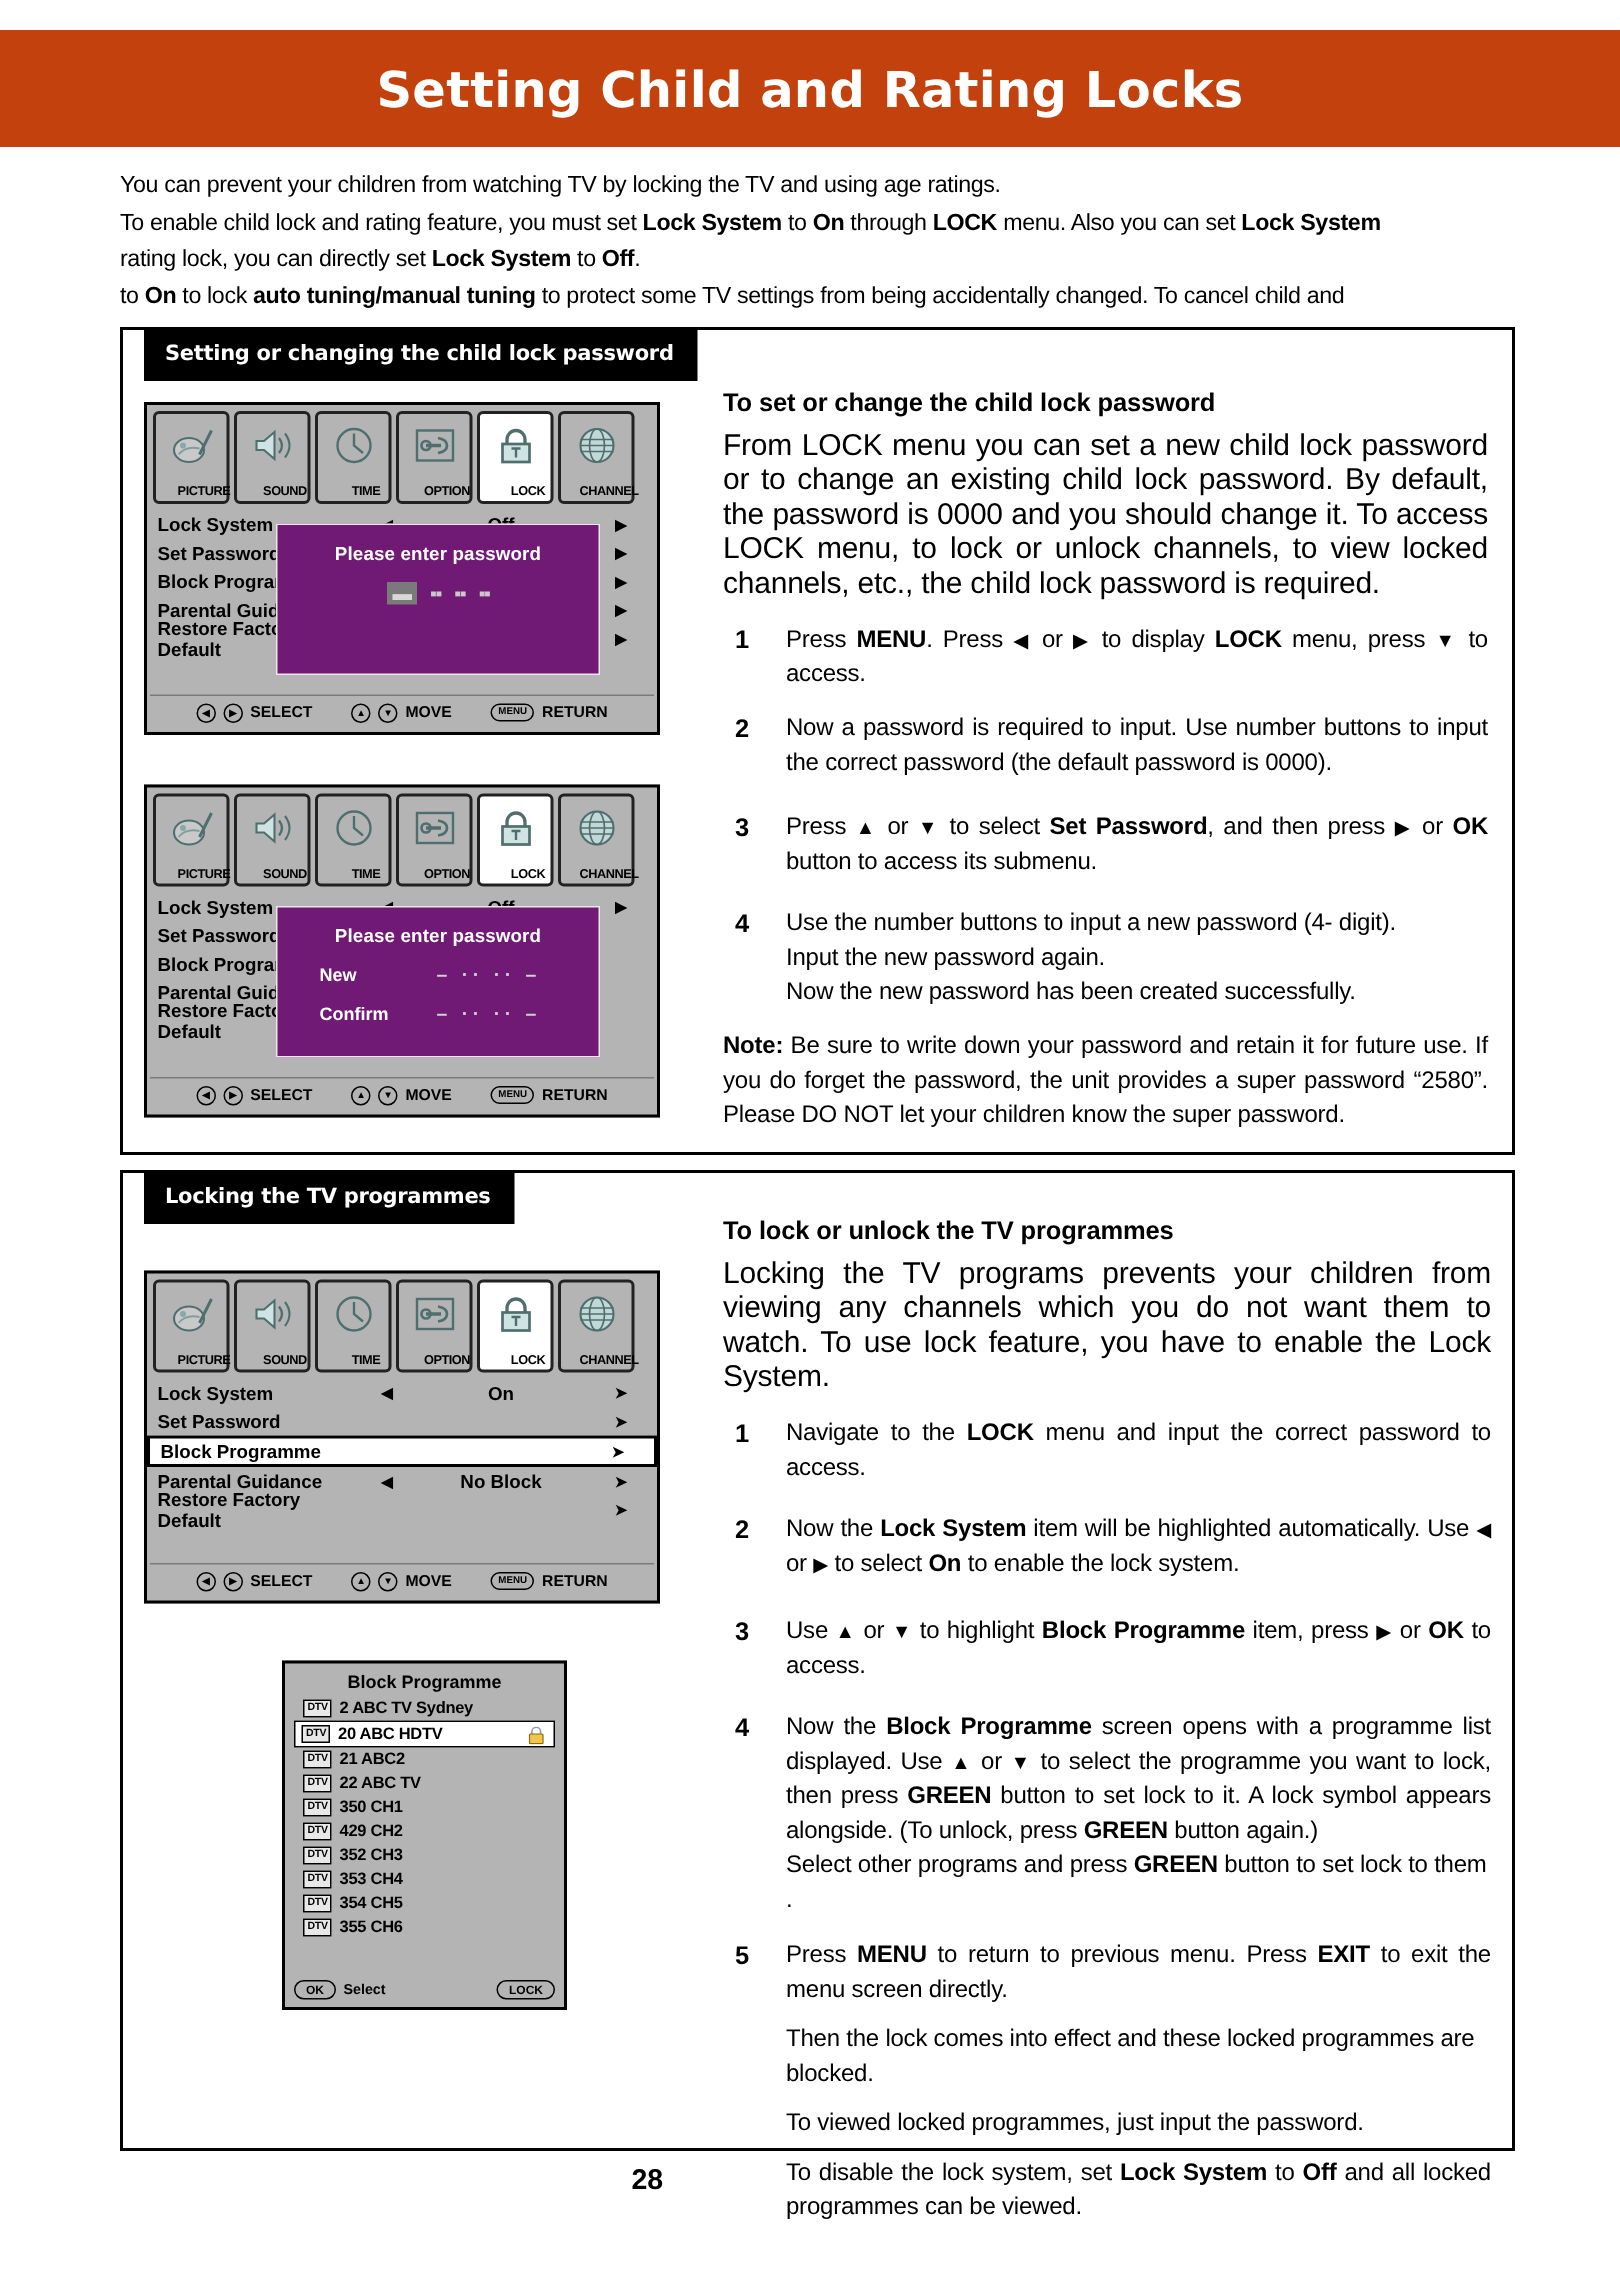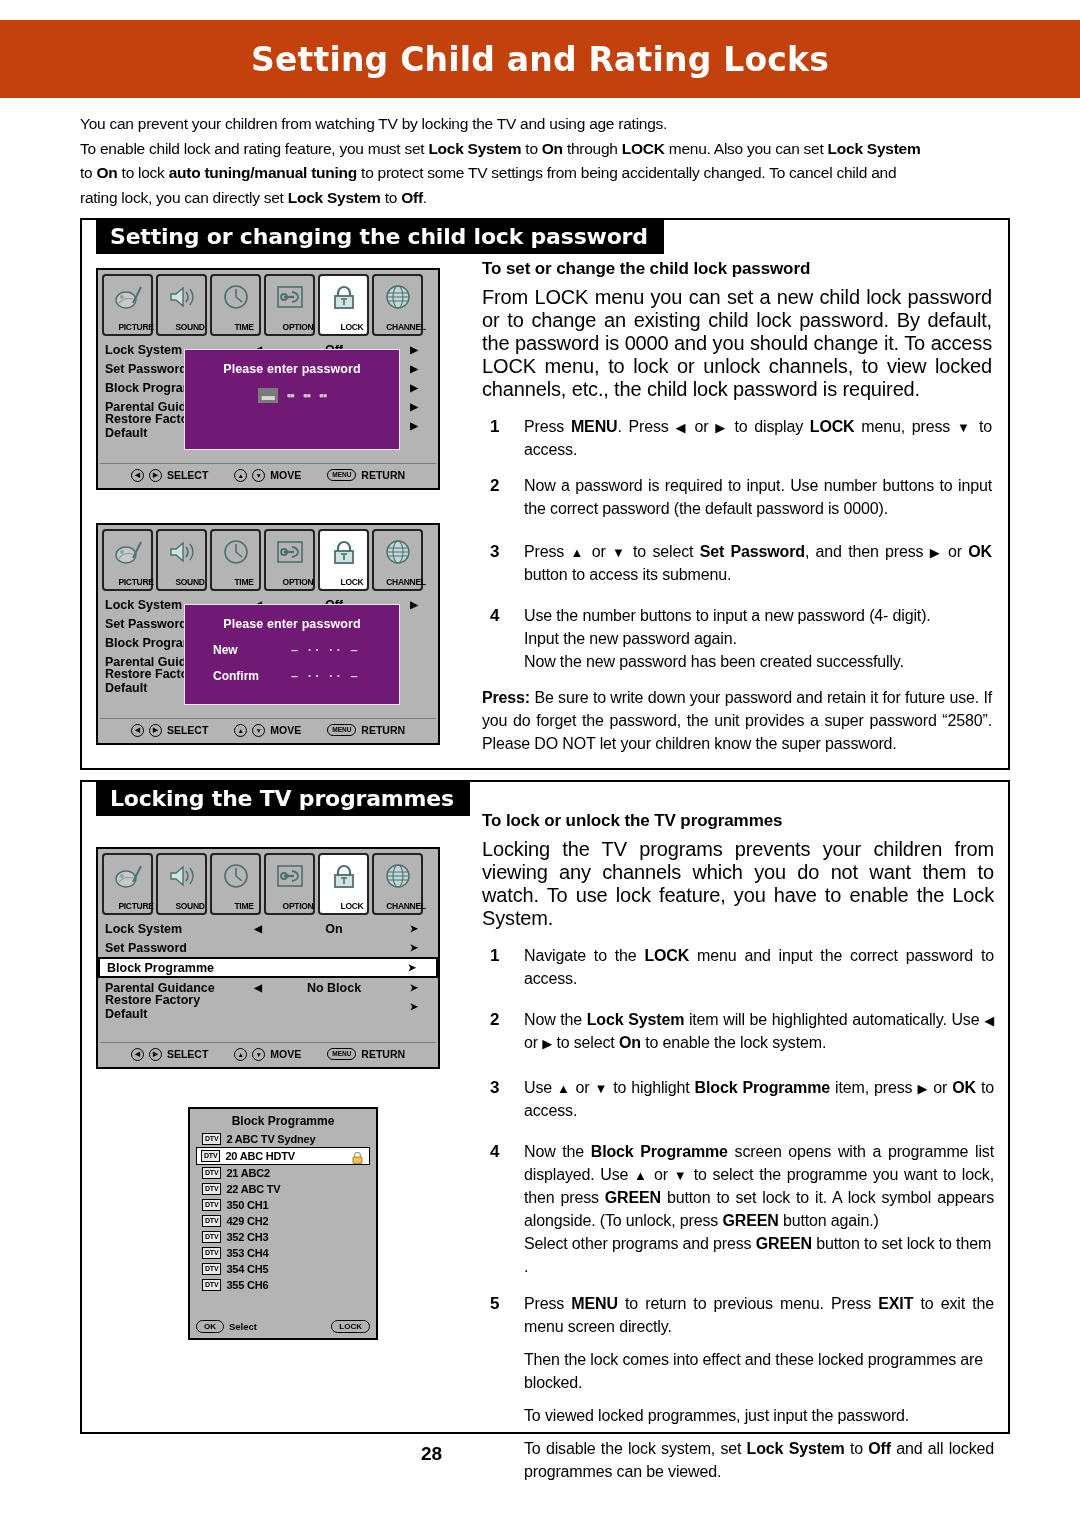--- a/index.html
+++ b/index.html
@@ -31,21 +31,21 @@
   
   .section{
     position:absolute;border:2px solid #000;background:#fff;
   }
   #section-password{left:80px;top:218px;width:926px;height:548px;}
   #section-locking{left:80px;top:780px;width:926px;height:650px;}
 
   .sec-header{
     position:absolute;left:14px;top:-2px;background:#000;color:#fff;
     height:36px;display:flex;align-items:center;padding:0 16px 0 14px;
-    font-size:22px;font-weight:bold;
+    font-size:14px;font-weight:bold;
     font-family:"DejaVu Sans","Liberation Sans",sans-serif;
     letter-spacing:-.2px;white-space:nowrap;
   }
 
   
   .rcol{position:absolute;margin-top:21px;}
   #pw-rcol{left:400px;top:18px;width:510px;}
   #lk-rcol{left:400px;top:8px;width:512px;}
   .rcol h3{
     margin:0 0 7px 0;font-size:17px;font-weight:bold;letter-spacing:-.1px;
@@ -199,24 +199,24 @@
 <div class="title-band">
   <div class="t">Setting Child and Rating Locks</div>
 </div>
 
 <div class="intro">
   <p><span>You can prevent your children from watching TV by locking the TV and using age ratings.</span></p>
   <p>
     <span>To enable child lock and rating feature, you must set </span><b>Lock System</b><span> to </span><b>On</b><span> through </span><b>LOCK</b><span> menu. Also you can set </span><b>Lock System</b>
   </p>
   <p>
-    <span>to </span><b>On</b><span> to lock </span><b>auto tuning/manual tuning</b><span> to protect some TV settings from being accidentally changed.  To cancel child  and</span>
+    <span>rating lock, you can directly set </span><b>Lock System</b><span> to </span><b>Off</b><span>.</span>
   </p>
   <p>
-    <span>rating lock, you can directly set </span><b>Lock System</b><span> to </span><b>Off</b><span>.</span>
+    <span>to </span><b>On</b><span> to lock </span><b>auto tuning/manual tuning</b><span> to protect some TV settings from being accidentally changed.  To cancel child  and</span>
   </p>
 </div>
 
 <div class="section" id="section-password">
 
   <div class="sec-header">Setting or changing the child lock password</div>
 
   <div class="osd" id="osd1">
     <div class="icon-row">
       <div class="mi">
@@ -488,21 +488,21 @@
         <span>Press </span><span class="ar">▲</span><span> or </span><span class="ar">▼</span><span> to select </span><b>Set Password</b><span>, and then press </span><span class="ar">▶</span><span> or </span><b>OK</b><span> button to access its submenu.</span>
       </li>
       <li style="margin-top:18px;">
         <span class="num">4</span>
         <span>Use  the number buttons to input a  new password (4- digit).</span>
         <span class="sub">Input the new password again.</span>
         <span class="sub">Now the new password has been created successfully.</span>
       </li>
     </ul>
     <p class="note">
-      <b>Press:</b><span>  Be sure to write down your password and retain it for future use. If you do forget the password, the unit provides a  super password “2580”. Please DO NOT let your children know the super password.</span>
+      <b>Note:</b><span>  Be sure to write down your password and retain it for future use. If you do forget the password, the unit provides a  super password “2580”. Please DO NOT let your children know the super password.</span>
     </p>
   </div>
 </div>
 
 <div class="section" id="section-locking">
 
   <div class="sec-header">Locking the TV programmes</div>
 
   <div class="osd" id="osd3">
     <div class="icon-row">

